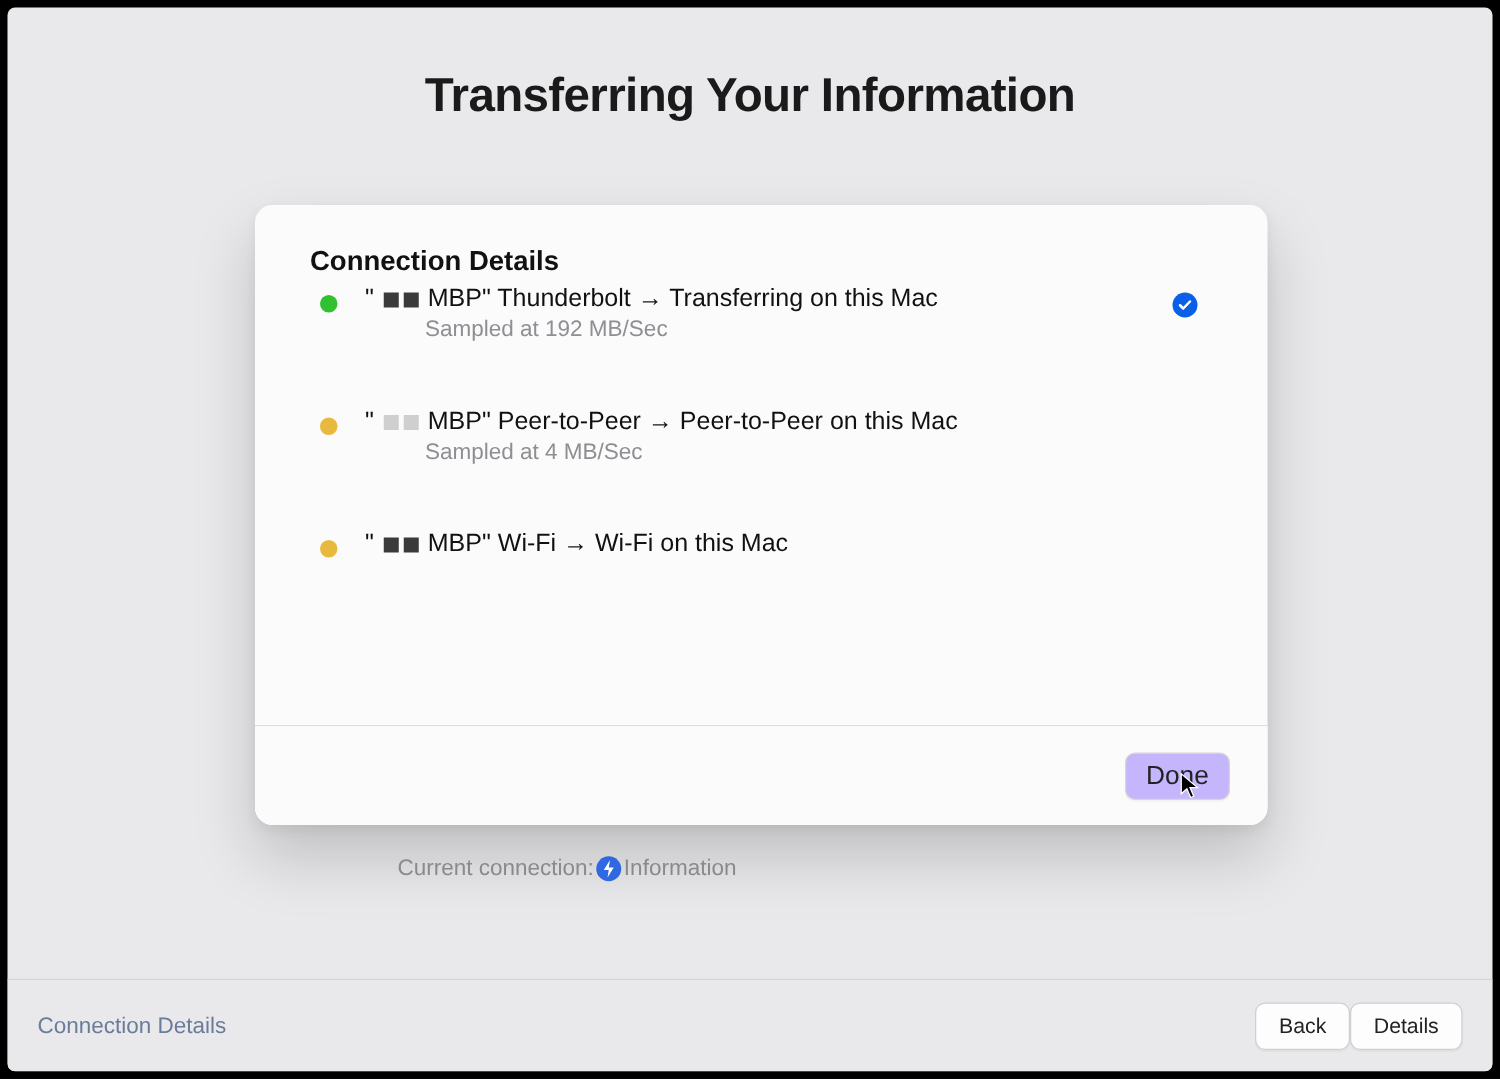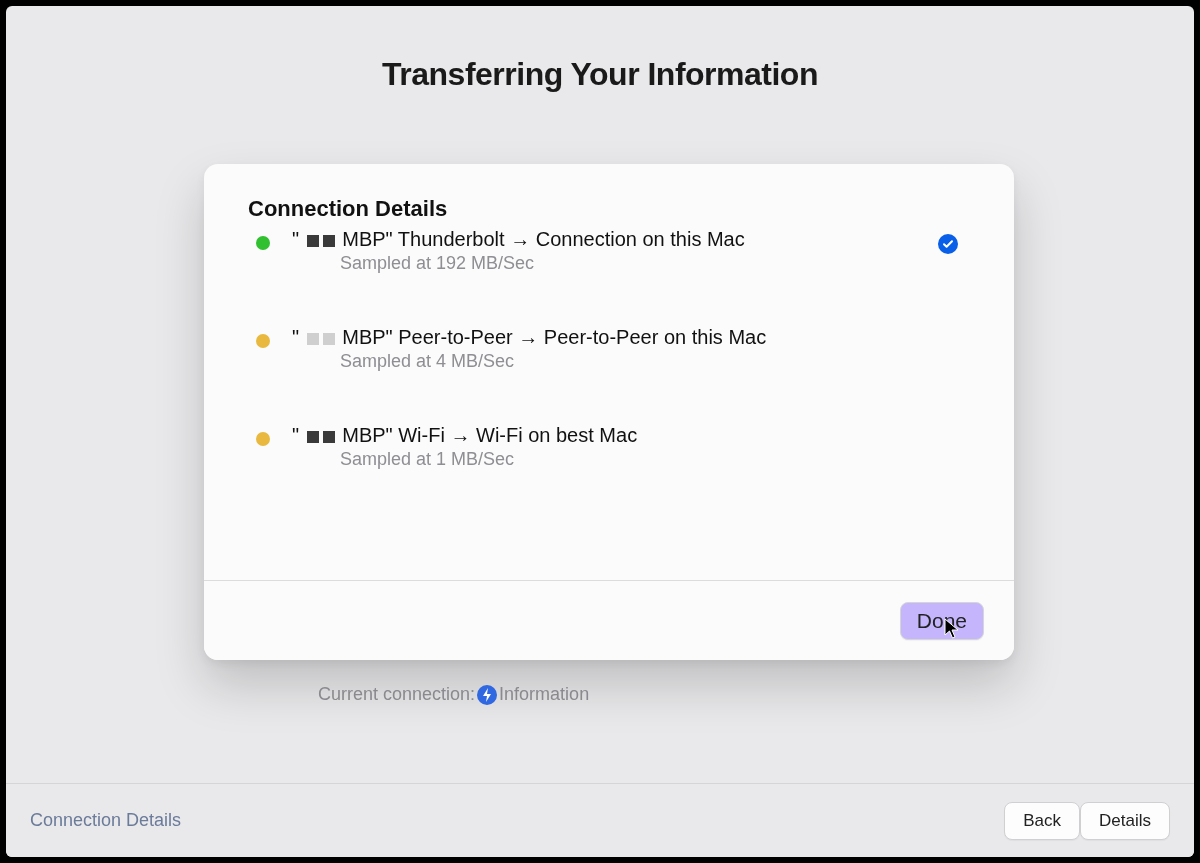--- a/index.html
+++ b/index.html
@@ -28,21 +28,21 @@
       background: #e9e9eb;
       border-radius: 6px;
       overflow: hidden;
     }
     .page-title {
       position: absolute;
       top: 50px;
       left: 0;
       right: 0;
       text-align: center;
-      font-size: 32px;
+      font-size: 38px;
       font-weight: 700;
       color: #1a1a1a;
       letter-spacing: -0.5px;
     }
     .sheet {
       position: absolute;
       top: 158px;
       left: 198px;
       width: 810px;
       height: 496px;
@@ -226,21 +226,21 @@
         <div class="conn-list">
 
           <div class="conn-row">
             <div class="status-dot dot-green"></div>
             <div class="conn-text">
               <div class="conn-label">
                 <span>"</span>
                 <span class="redact"><span></span><span></span></span>
                 <span>MBP" Thunderbolt</span>
                 <span>→</span>
-                <span>Connection on this Mac</span>
+                <span>Transferring on this Mac</span>
               </div>
               <div class="conn-sample">Sampled at 192 MB/Sec</div>
             </div>
             <div class="check-badge">
               <svg width="12" height="12" viewBox="0 0 12 12">
                   <path d="M2 6.2 L4.6 8.8 L10 3.2" stroke="#fff" stroke-width="2" fill="none" stroke-linecap="round" stroke-linejoin="round"></path>
                 </svg>
             </div>
           </div>
 
@@ -259,23 +259,22 @@
           </div>
 
           <div class="conn-row">
             <div class="status-dot dot-yellow"></div>
             <div class="conn-text">
               <div class="conn-label">
                 <span>"</span>
                 <span class="redact"><span></span><span></span></span>
                 <span>MBP" Wi-Fi</span>
                 <span>→</span>
-                <span>Wi-Fi on best Mac</span>
+                <span>Wi-Fi on this Mac</span>
               </div>
-              <div class="conn-sample">Sampled at 1 MB/Sec</div>
             </div>
           </div>
 
         </div>
       </div>
       <div class="sheet-footer">
         <button class="btn">Done</button>
       </div>
     </div>
 

